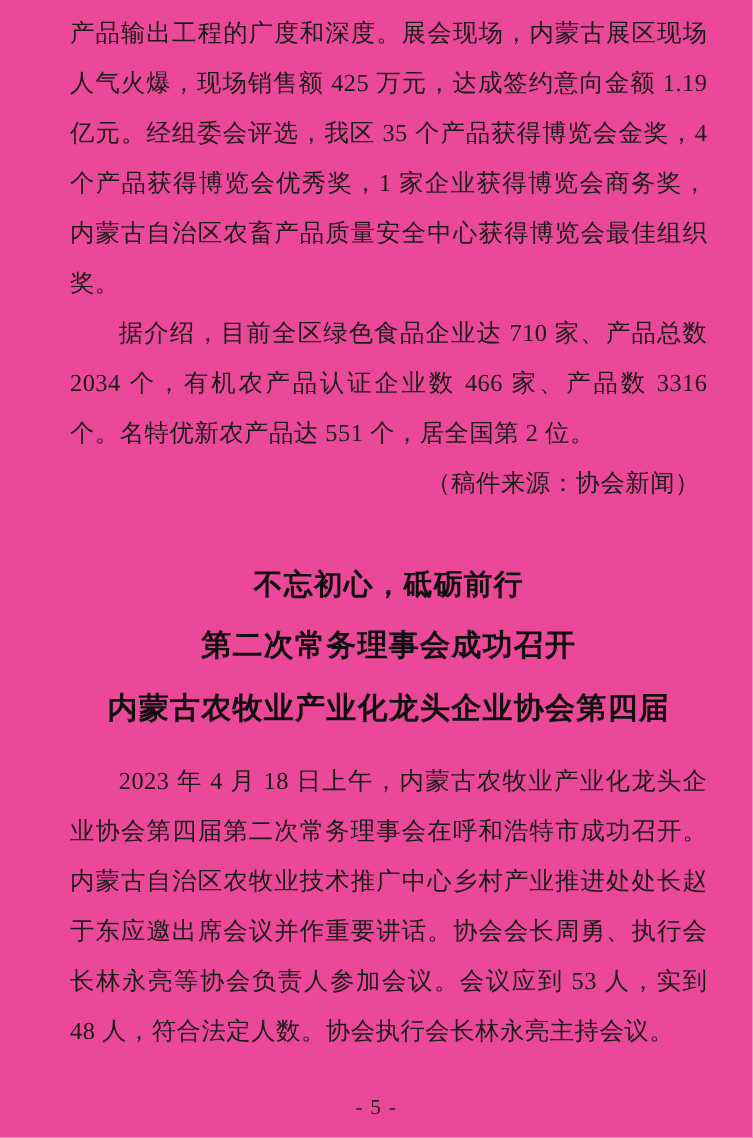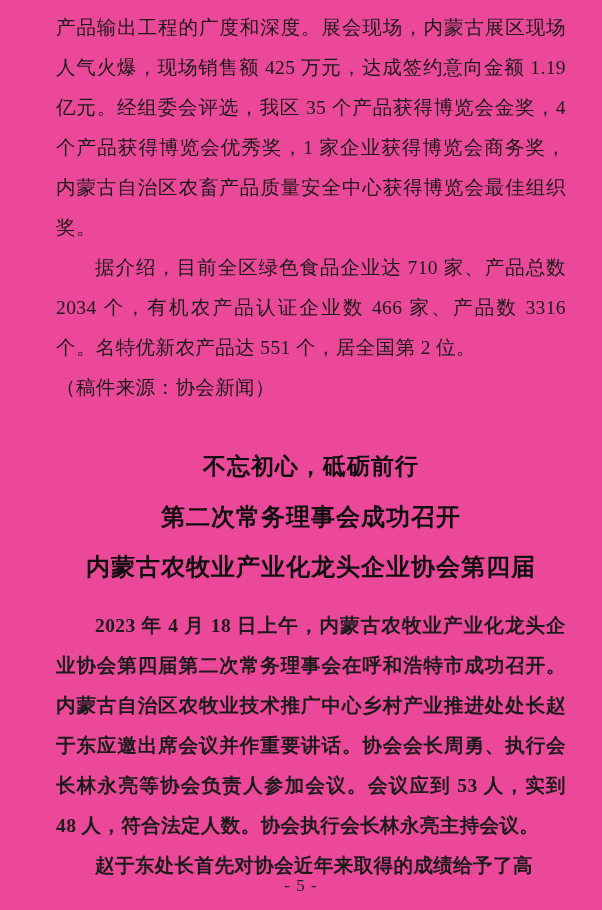--- a/index.html
+++ b/index.html
@@ -32,43 +32,43 @@
   }
   .para {
     margin: 0;
     text-indent: 2em;
   }
   .para.no-indent {
     text-indent: 0;
   }
   .right-note {
     margin: 0;
+    text-align: right;
     font-size: 19.5px;
     line-height: 40px;
     letter-spacing: 0.4px;
     padding-right: 6px;
   }
   .title-block {
     margin-top: 34px;
     text-align: center;
   }
   .title-line {
-    font-family: Liberation Serif, serif;
+    font-family: Liberation Sans, sans-serif;
     font-weight: bold;
     font-size: 23px;
     line-height: 50px;
     letter-spacing: 1px;
     color: #101010;
   }
   .title-line.main {
     font-size: 24px;
   }
   .section-body {
     margin-top: 14px;
-    font-weight: bold;
   }
   .footer {
     position: absolute;
     left: 0;
     right: 0;
     bottom: 14px;
     text-align: center;
     font-size: 17px;
     color: #222;
     letter-spacing: 1px;
@@ -86,18 +86,17 @@
   </div>
 
   <div class="title-block">
     <div class="title-line">不忘初心，砥砺前行</div>
     <div class="title-line main">第二次常务理事会成功召开</div>
     <div class="title-line main">内蒙古农牧业产业化龙头企业协会第四届</div>
   </div>
 
   <div class="body-text section-body">
     <p class="para">2023 年 4 月 18 日上午，内蒙古农牧业产业化龙头企业协会第四届第二次常务理事会在呼和浩特市成功召开。内蒙古自治区农牧业技术推广中心乡村产业推进处处长赵于东应邀出席会议并作重要讲话。协会会长周勇、执行会长林永亮等协会负责人参加会议。会议应到 53 人，实到 48 人，符合法定人数。协会执行会长林永亮主持会议。</p>
-    <p class="para">赵于东处长首先对协会近年来取得的成绩给予了高</p>
   </div>
 
   <div class="footer">- 5 -</div>
 
 </div>
 
 </body></html>

